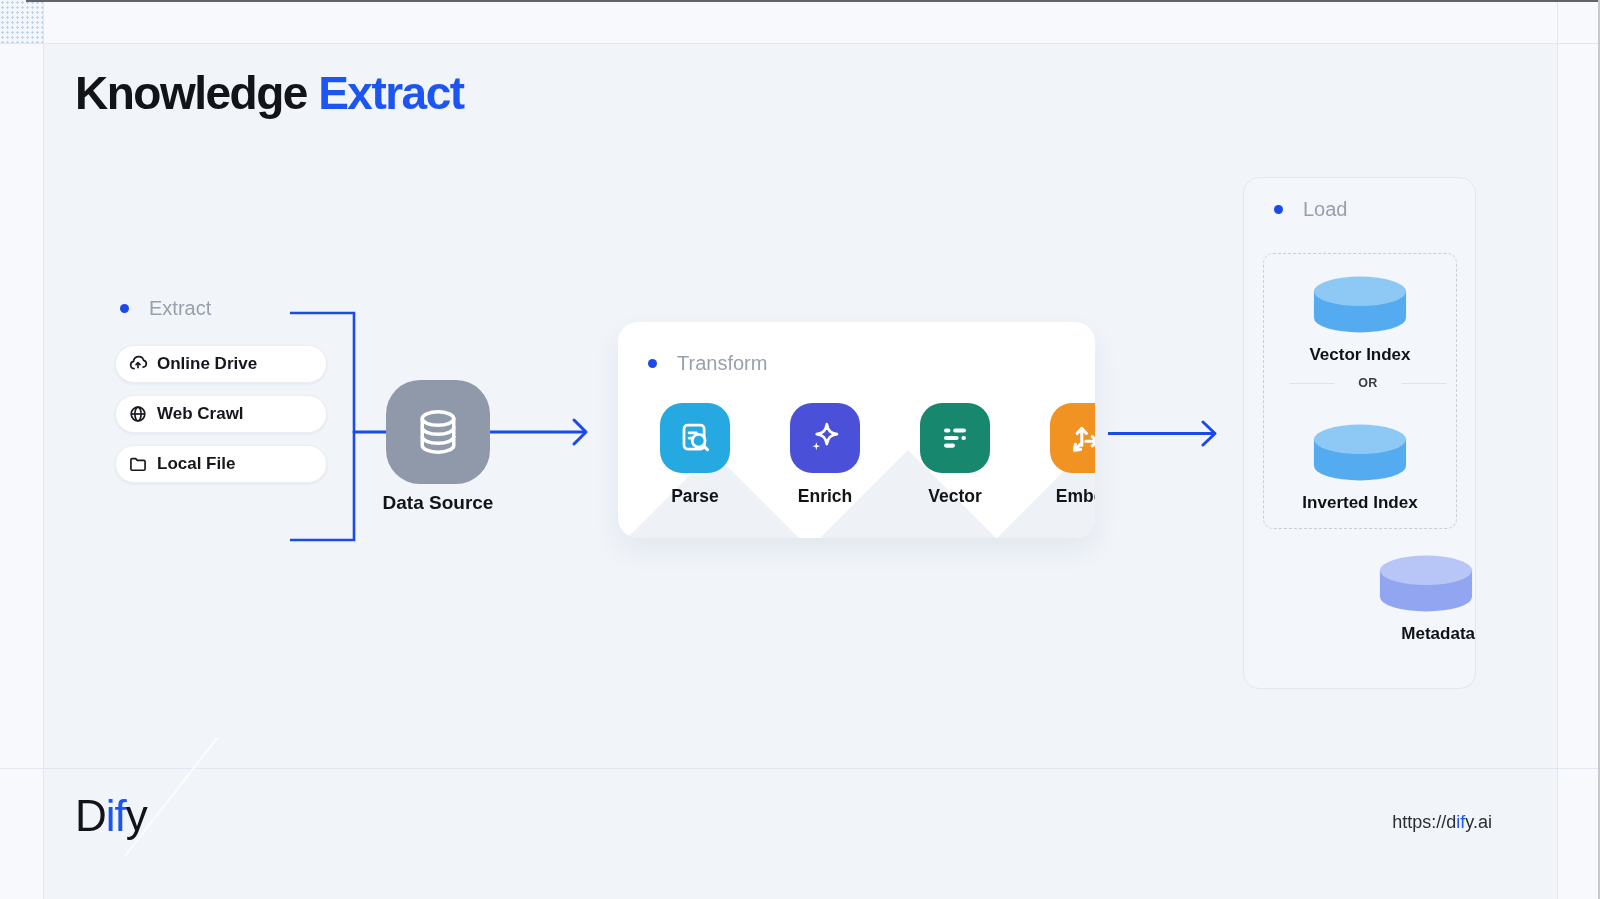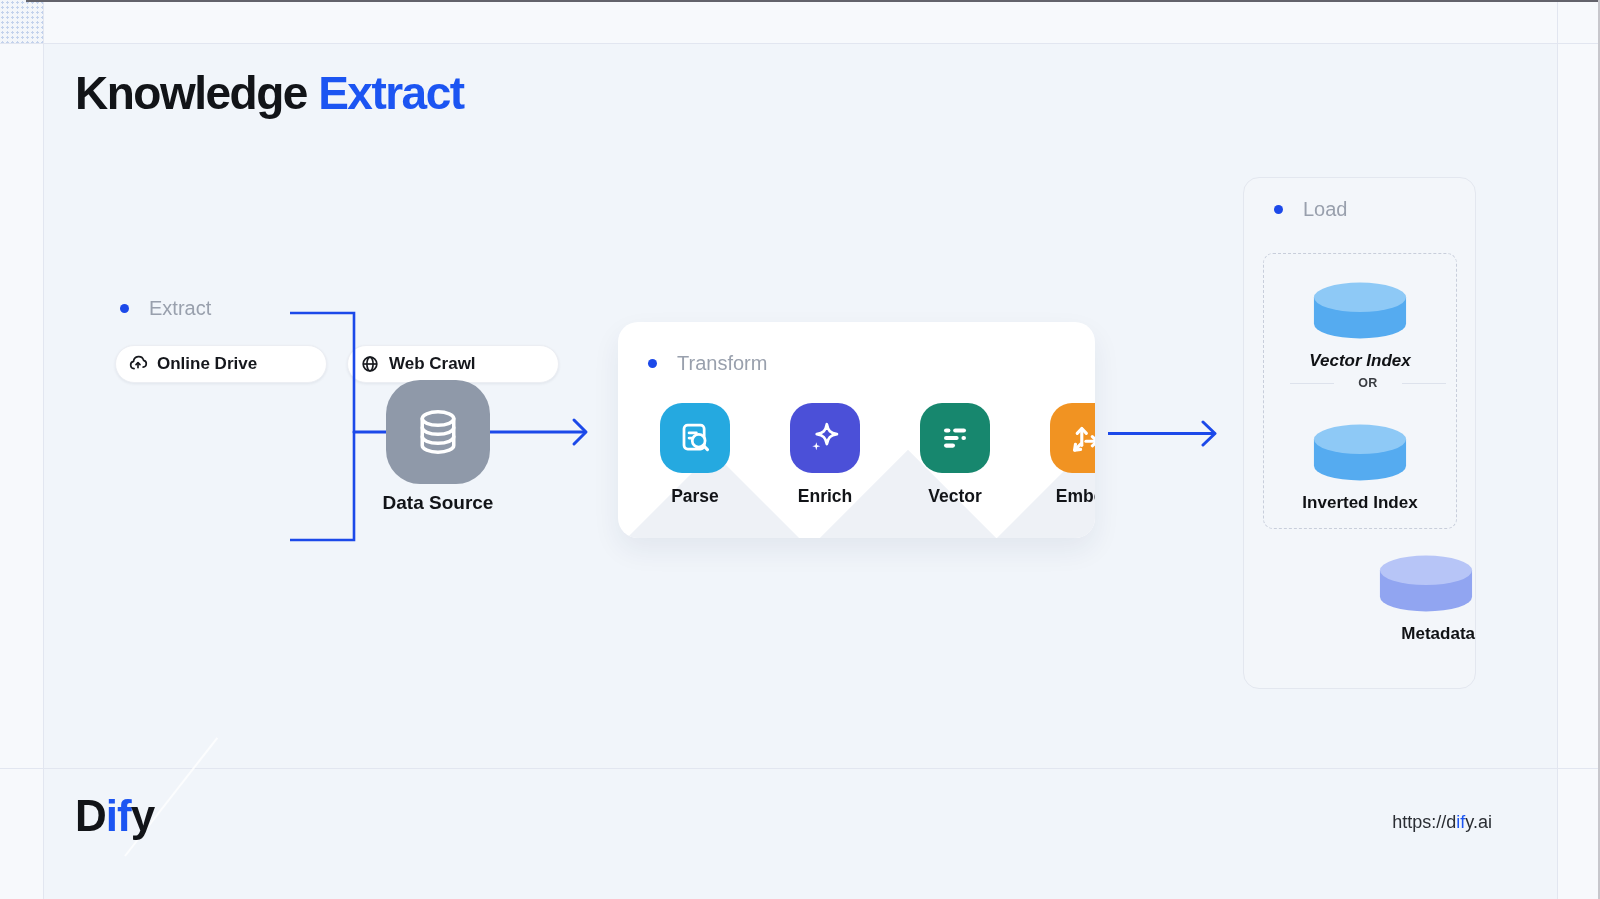--- a/index.html
+++ b/index.html
@@ -19,21 +19,21 @@
 
   .page-title { position:absolute; left:75px; top:66px; font-size:46px; font-weight:700;
     letter-spacing:-1.5px; color:#121418; }
   .page-title .accent { color:#1c55f2; }
 
   .section-label { position:absolute; display:flex; align-items:center; gap:20px; }
   .section-label .dot { width:9px; height:9px; border-radius:50%; background:#1c49e9; }
   .section-label .txt { font-size:20px; font-weight:500; color:#99a0ad; }
 
   
-  .pill-list { position:absolute; left:115px; top:345px; display:flex; flex-direction:row; gap:20px; }
+  .pill-list { position:absolute; left:115px; top:345px; display:flex; flex-direction:column; gap:12px; }
   .pill { width:212px; height:38px; background:#ffffff; border:1px solid #eceef3; border-radius:19px;
     box-shadow:0 1px 3px rgba(20,30,60,.07); display:flex; align-items:center; gap:9px;
     padding:0 12px; font-size:17px; font-weight:600; color:#15171c; }
   .pill svg { flex:0 0 auto; }
 
   .connector-svg { position:absolute; pointer-events:none; }
 
   
   .datasource-box { position:absolute; left:386px; top:380px; width:104px; height:104px;
     background:#8f99a9; border-radius:34px; display:flex; align-items:center; justify-content:center; }
@@ -59,21 +59,21 @@
   .dashed-box { position:absolute; left:19px; top:75px; width:194px; height:276px;
     border:1.5px dashed #c8cedb; border-radius:10px; }
   .index-block { position:absolute; left:0; width:100%; display:flex; flex-direction:column; align-items:center; }
   .index-label { margin-top:7px; font-size:17px; font-weight:600; color:#101215; white-space:nowrap; }
   .or-row { position:absolute; left:26px; right:10px; top:122px; display:flex; align-items:center; gap:24px; }
   .or-row .rule { flex:1; height:1px; background:#dde2ec; }
   .or-row .or-txt { font-size:12.5px; font-weight:700; color:#3a3d42; letter-spacing:.5px; }
   .metadata-block { position:absolute; left:0; top:375px; width:100%; display:flex; flex-direction:column; align-items:flex-end; }
 
   
-  .logo { position:absolute; left:75px; top:791px; font-size:44px; font-weight:700; letter-spacing:-1px; color:#121418; }
+  .logo { position:absolute; left:75px; top:791px; font-size:44px; font-weight:400; letter-spacing:-1px; color:#121418; }
   .logo .accent { color:#1c55f2; }
   .site-url { position:absolute; right:108px; top:812px; font-size:18px; font-weight:500; color:#2a2d33; }
   .site-url .accent { color:#1c55f2; }
   .streak { position:absolute; background:rgba(255,255,255,.8); height:2px; transform-origin:left center; }
 </style>
 </head>
 <body>
 
 <div class="stage">
   <div class="content-bg"></div>
@@ -104,20 +104,26 @@
       <span>Online Drive</span>
     </div>
     <div class="pill">
       <svg width="20" height="20" viewBox="0 0 24 24" fill="none" stroke="#17191e" stroke-width="2">
         <circle cx="12" cy="12" r="8.2"></circle>
           <path d="M3.8 12h16.4"></path>
           <ellipse cx="12" cy="12" rx="3.7" ry="8.2"></ellipse>
       </svg>
       <span>Web Crawl</span>
     </div>
+    <div class="pill">
+      <svg width="20" height="20" viewBox="0 0 24 24" fill="none" stroke="#17191e" stroke-width="2" stroke-linejoin="round">
+        <path d="M3.5 7A1.5 1.5 0 0 1 5 5.5h4.2l2 2.2H19A1.5 1.5 0 0 1 20.5 9.2V18a1.5 1.5 0 0 1-1.5 1.5H5A1.5 1.5 0 0 1 3.5 18z"></path>
+      </svg>
+      <span>Local File</span>
+    </div>
   </div>
 
   <svg class="connector-svg" style="left:280px; top:300px;" width="330" height="260" viewBox="0 0 330 260">
     <path d="M10 13 H74 V240 H10" fill="none" stroke="#1c49e9" stroke-width="2.6"></path>
     <path d="M74 132 H305" fill="none" stroke="#1c49e9" stroke-width="3" stroke-linecap="round"></path>
     <path d="M294 120 L306 132 L294 144" fill="none" stroke="#1c49e9" stroke-width="3" stroke-linecap="round" stroke-linejoin="round"></path>
   </svg>
 
   <div class="datasource-box">
     <svg width="56" height="56" viewBox="0 0 48 48" fill="none" stroke="#ffffff" stroke-width="3" stroke-linecap="round">
@@ -190,21 +196,21 @@
     <path d="M0 13.5 H106" fill="none" stroke="#1c49e9" stroke-width="3" stroke-linecap="round"></path>
     <path d="M95 2 L107 13.5 L95 25" fill="none" stroke="#1c49e9" stroke-width="3" stroke-linecap="round" stroke-linejoin="round"></path>
   </svg>
 
   <div class="load-card">
     <div class="section-label" style="left:30px; top:20px;">
       <span class="dot"></span>
       <span class="txt">Load</span>
     </div>
     <div class="dashed-box">
-      <div class="index-block" style="top:26px;font-style:italic;">
+      <div class="index-block" style="top:20px;">
         <svg width="98" height="64" viewBox="0 0 100 64">
           <path d="M3 17 v27 a47 15 0 0 0 94 0 V17" fill="#55abf0"></path>
           <ellipse cx="50" cy="17" rx="47" ry="15" fill="#8ec9f6"></ellipse>
         </svg>
         <div class="index-label">Vector Index</div>
       </div>
       <div class="or-row">
         <span class="rule"></span>
         <span class="or-txt">OR</span>
         <span class="rule"></span>

